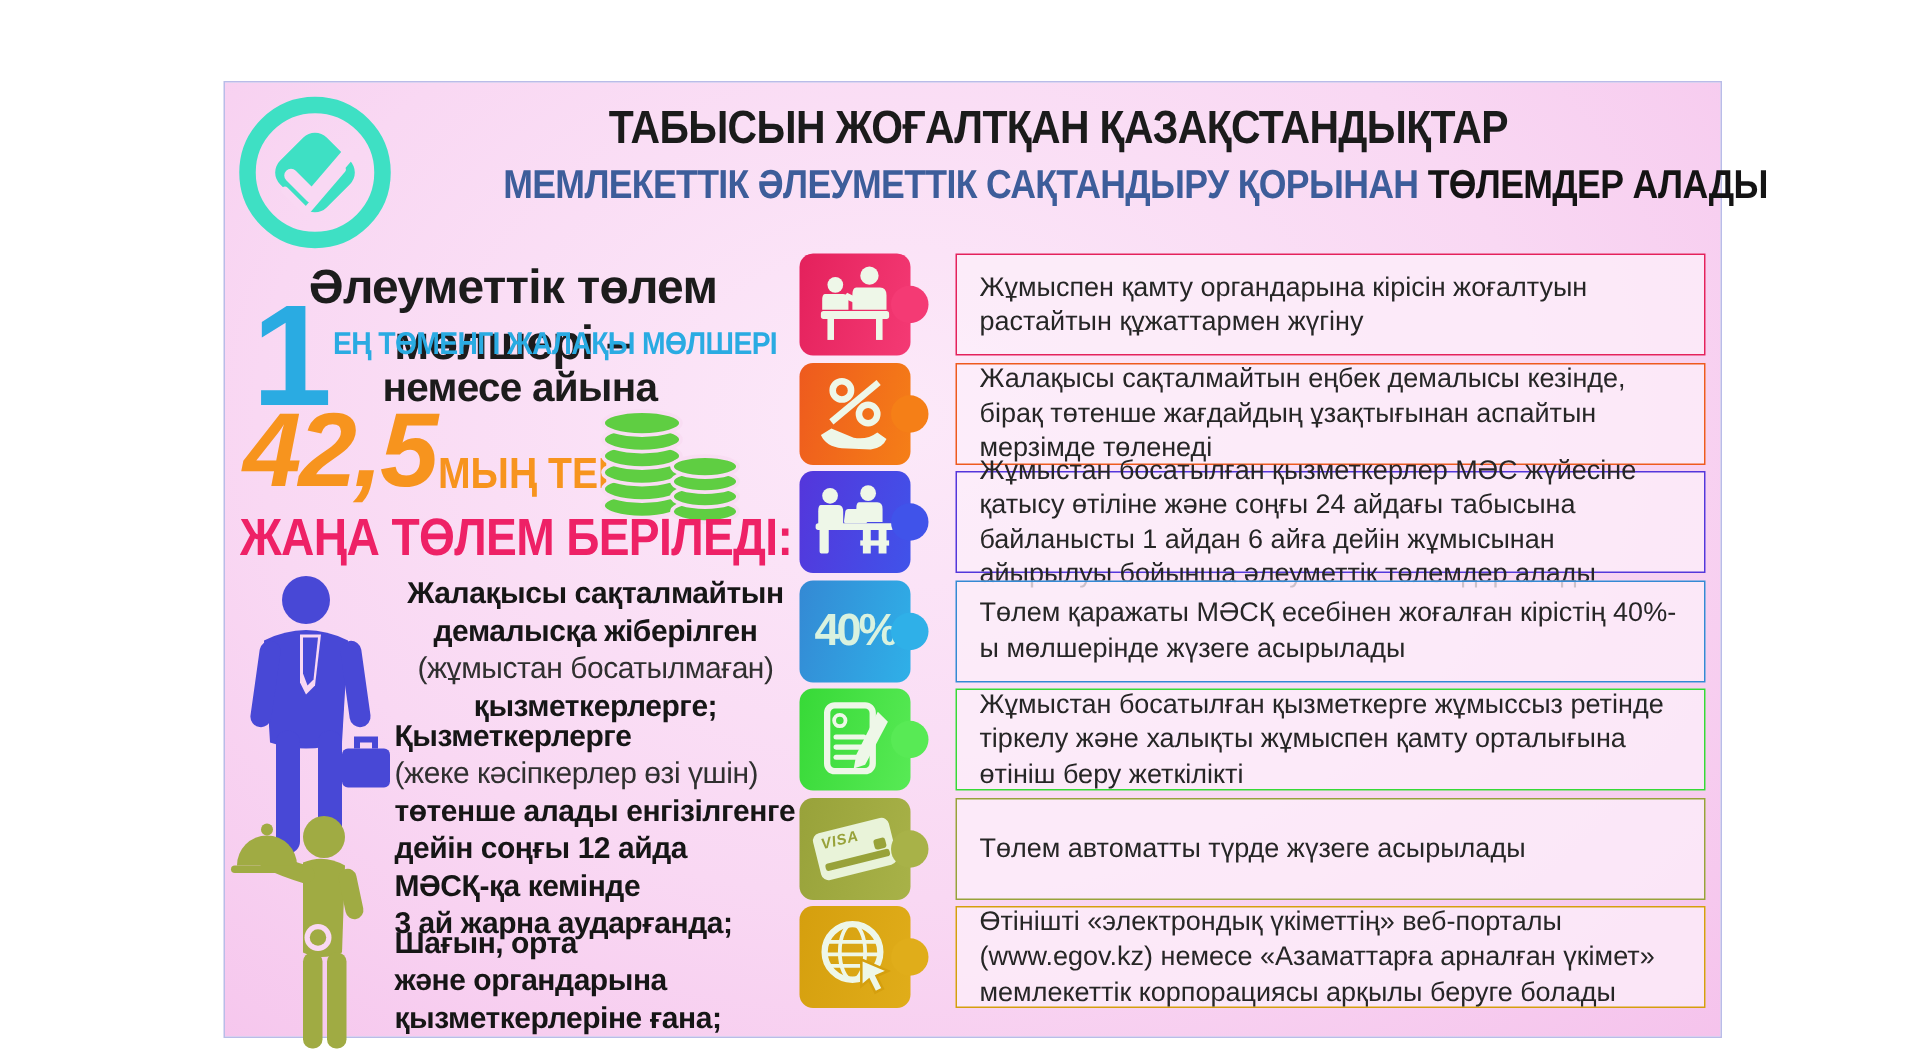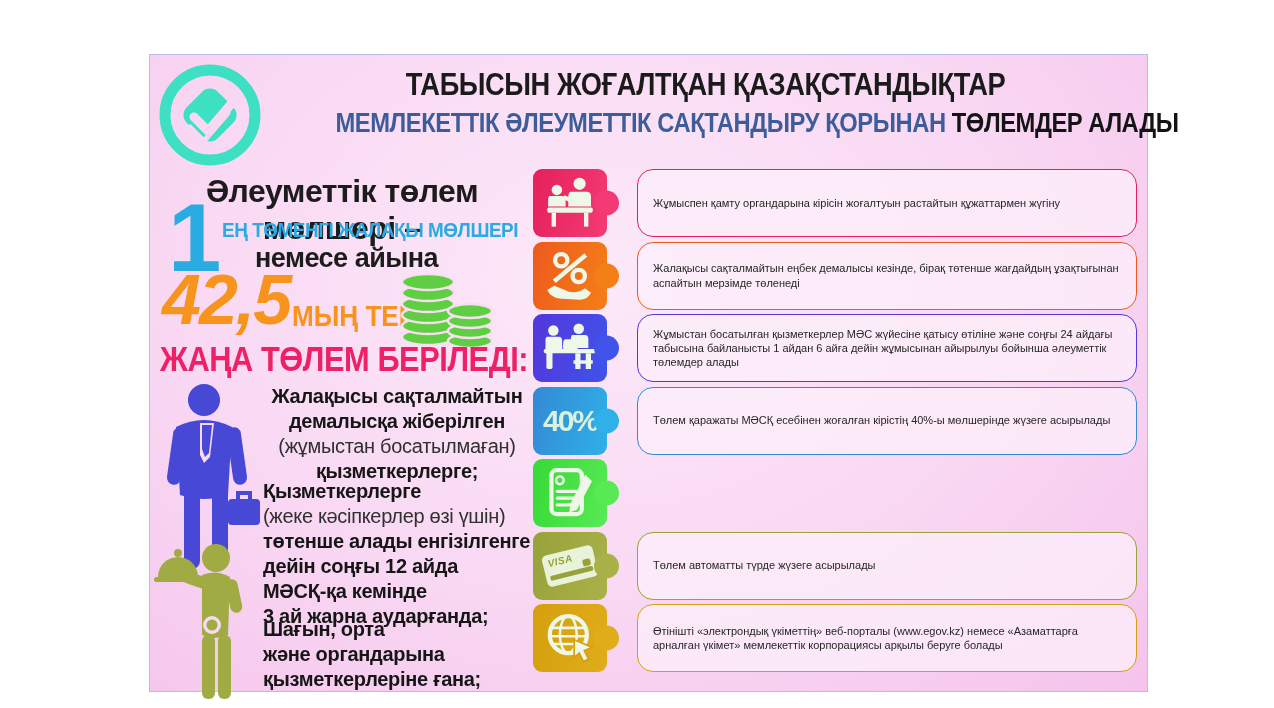--- a/index.html
+++ b/index.html
@@ -35,23 +35,23 @@
   .bullet .r { font-weight:normal; color:#303030; }
   .bullet1 { top:329px;text-align:center; } .bullet2 { top:424px; } .bullet3 { top:562px; }
 
   
   .rows { position:absolute; left:383px; top:114px; width:604px; display:flex; flex-direction:column; gap:4.5px; }
   .prow { display:flex; align-items:stretch; height:68px; }
   .pz { position:relative; flex:0 0 74px; border-radius:9px; display:flex; align-items:center; justify-content:center;
         background:linear-gradient(105deg, var(--c), var(--c2)); z-index:2; }
   .pz::after { content:''; position:absolute; right:-12px; top:50%; transform:translateY(-50%);
         width:25px; height:25px; border-radius:50%; background:var(--c2); }
-  .ptxt { flex:1; margin-left:30px; border:1.6px solid var(--c); border-radius:16px;
+  .ptxt { flex:1; margin-left:30px; border:1.6px solid var(--c); border-radius:0;
         background:rgba(253,238,250,.78); display:flex; align-items:center; padding:21px 15px;
-        font-size:11px; line-height:1.28; color:#262626; z-index:1; }
+        font-size:18px; line-height:1.28; color:#262626; z-index:1; }
   .icon-label { font-size:30px; font-weight:bold; color:#d9f2df; letter-spacing:-2px; font-family:"Liberation Sans",sans-serif; }
   .visa-wrap { transform:rotate(-14deg); }
   .visa-card { width:52px; height:32px; border-radius:5px; background:#e9f3d9; position:relative; }
   .visa-card .txt { position:absolute; left:5px; top:3px; font-size:10px; font-style:italic; font-weight:bold; color:#98a23a; letter-spacing:.5px; }
   .visa-card .stripe { position:absolute; left:4px; bottom:6px; width:44px; height:5px; background:#98a23a; border-radius:2px; }
   .visa-card .chip { position:absolute; right:5px; top:13px; width:8px; height:7px; background:#98a23a; border-radius:2px; }
 </style>
 </head>
 <body>
 
@@ -220,20 +220,21 @@
             <rect x="10" y="5" width="36" height="52" rx="6" fill="none" stroke="#eef7e8" stroke-width="5"></rect>
             <circle cx="20" cy="17" r="4.5" fill="none" stroke="#eef7e8" stroke-width="3"></circle>
             <g stroke="#eef7e8" stroke-width="4" stroke-linecap="round">
               <line x1="17" y1="30" x2="39" y2="30"></line>
               <line x1="17" y1="38" x2="39" y2="38"></line>
               <line x1="17" y1="46" x2="33" y2="46"></line>
             </g>
             <polygon points="50,10 58,18 40,52 31,55 33,44" fill="#eef7e8"></polygon>
           </svg>
         </div>
+        <div class="ptxt" style="--c: #37d937;">Жұмыстан босатылған қызметкерге жұмыссыз ретінде тіркелу және халықты жұмыспен қамту орталығына өтініш беру жеткілікті</div>
       </div>
 
       <div class="prow">
         <div class="pz" style="--c: #98a23a; --c2: #a8b248;">
           <div class="visa-wrap">
             <div class="visa-card">
               <span class="txt">VISA</span>
               <span class="stripe"></span>
                 <span class="chip"></span>
             </div>

